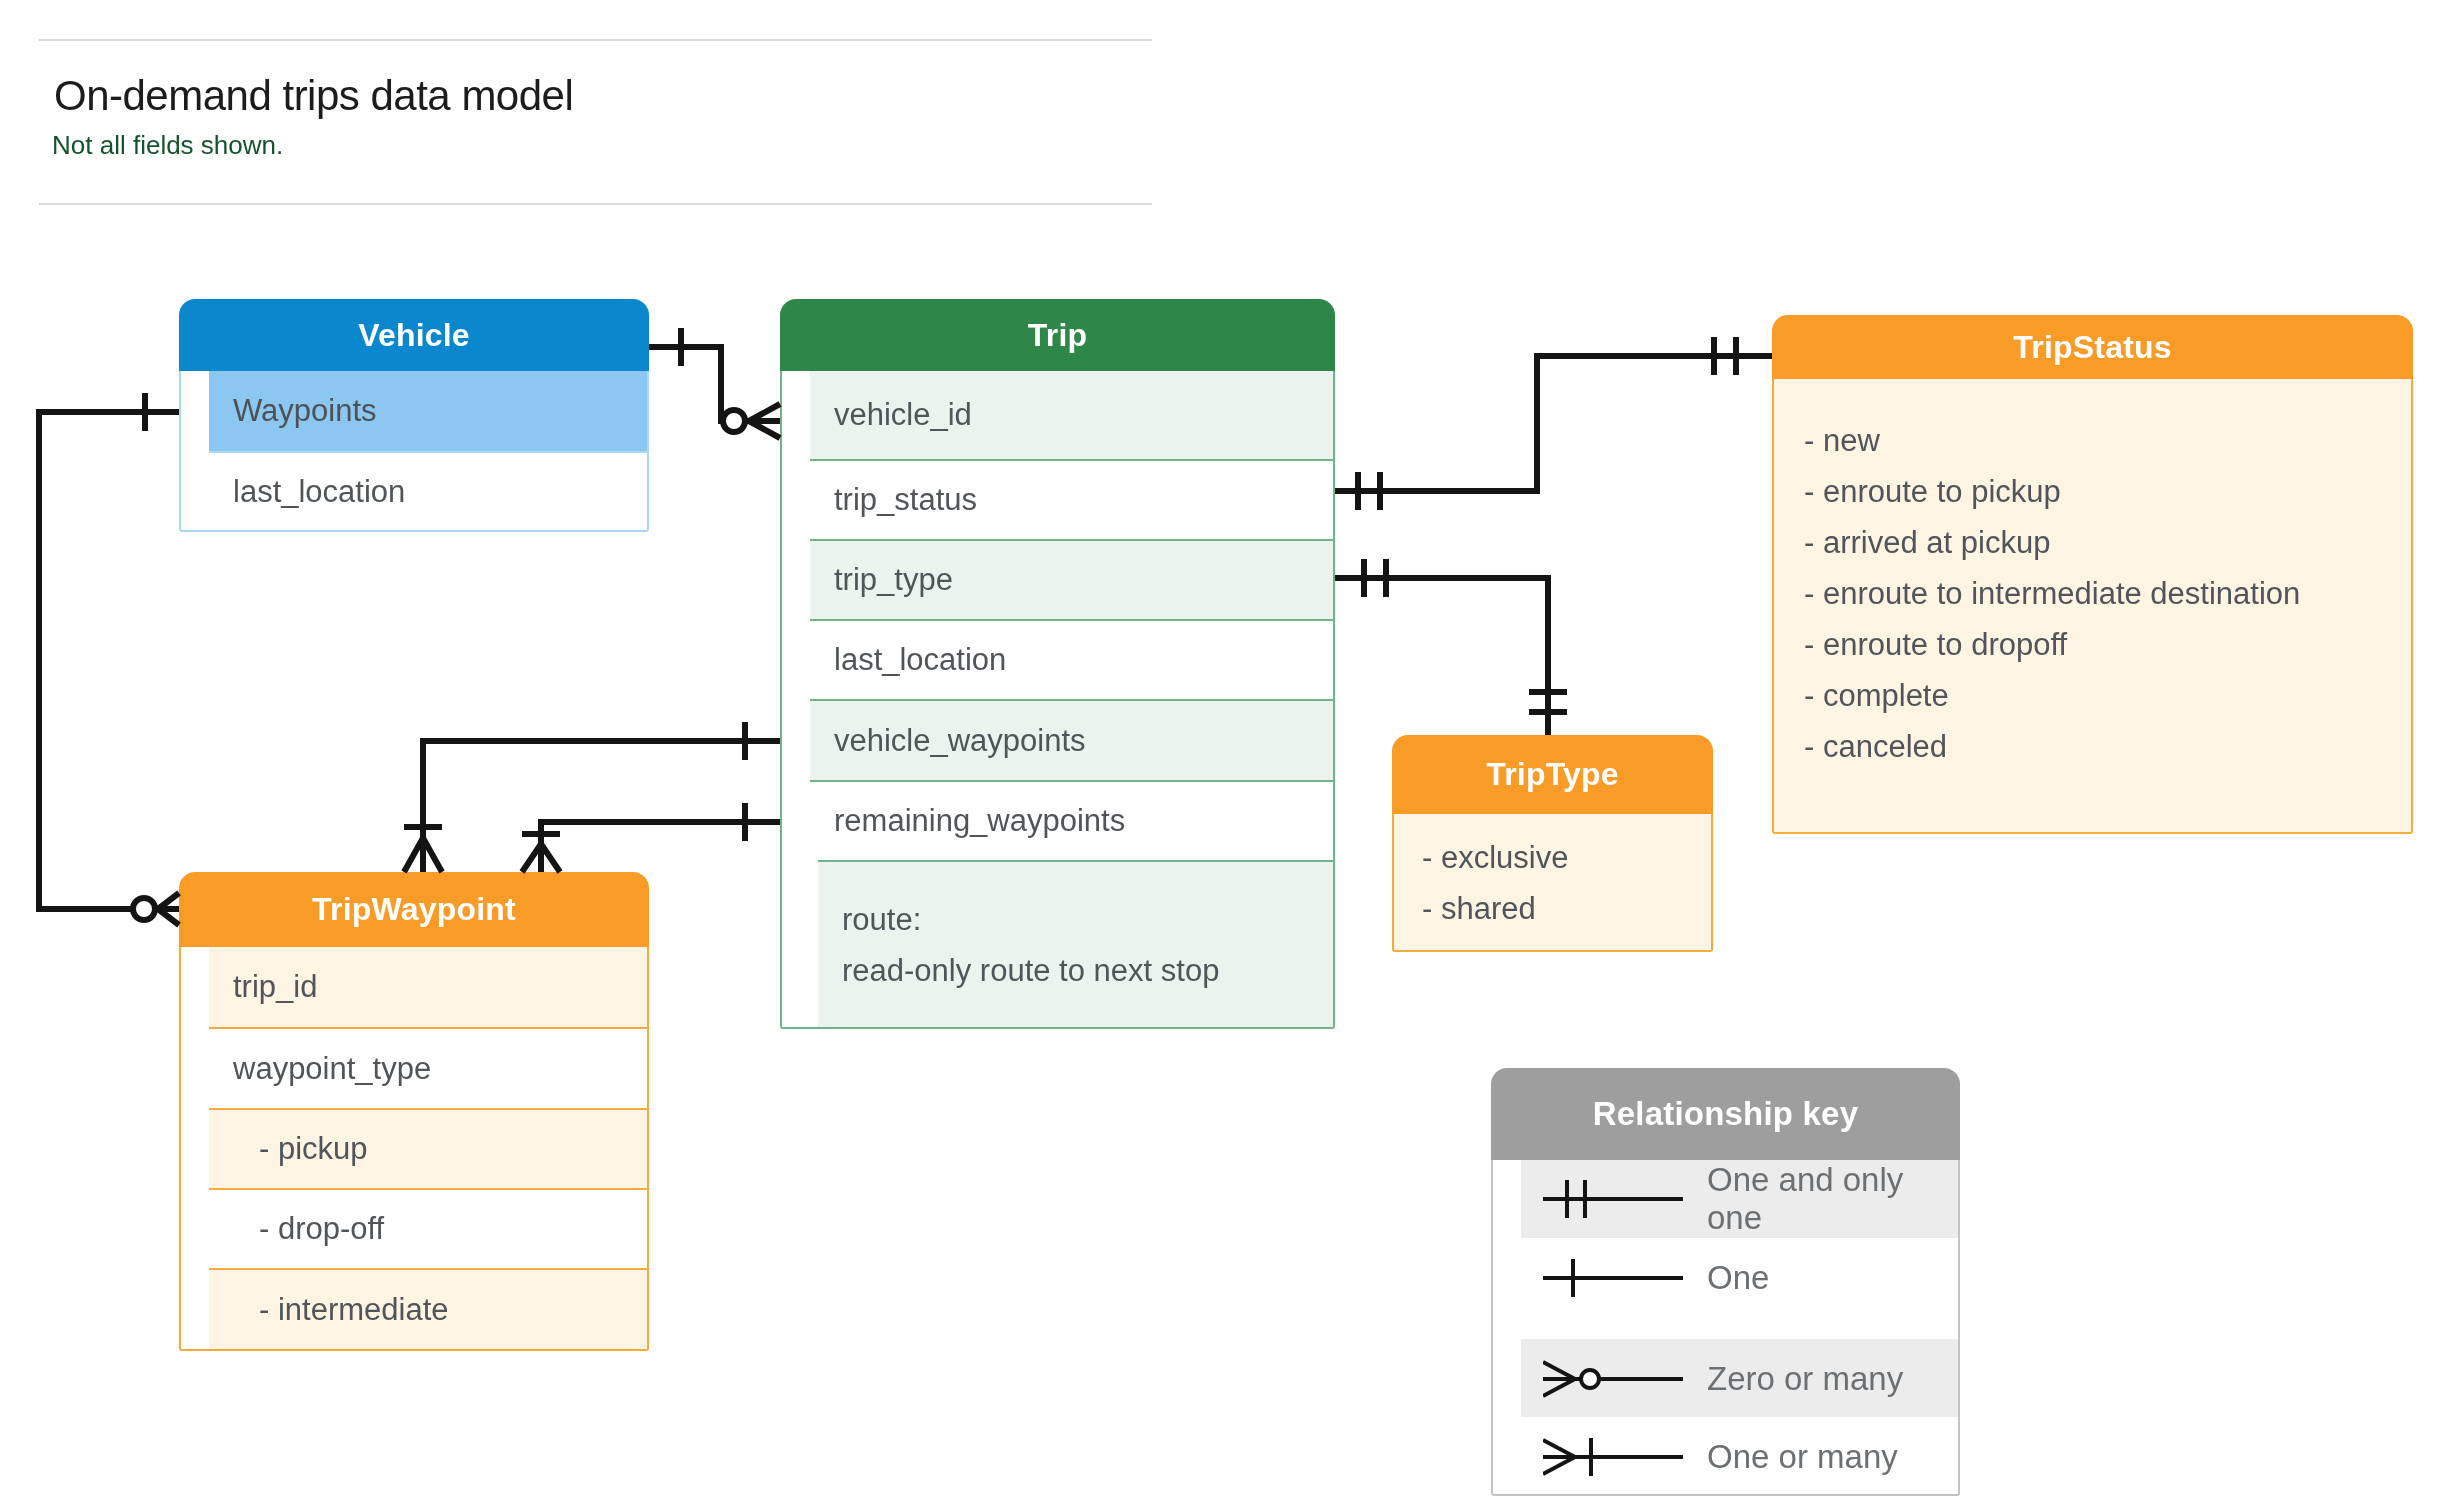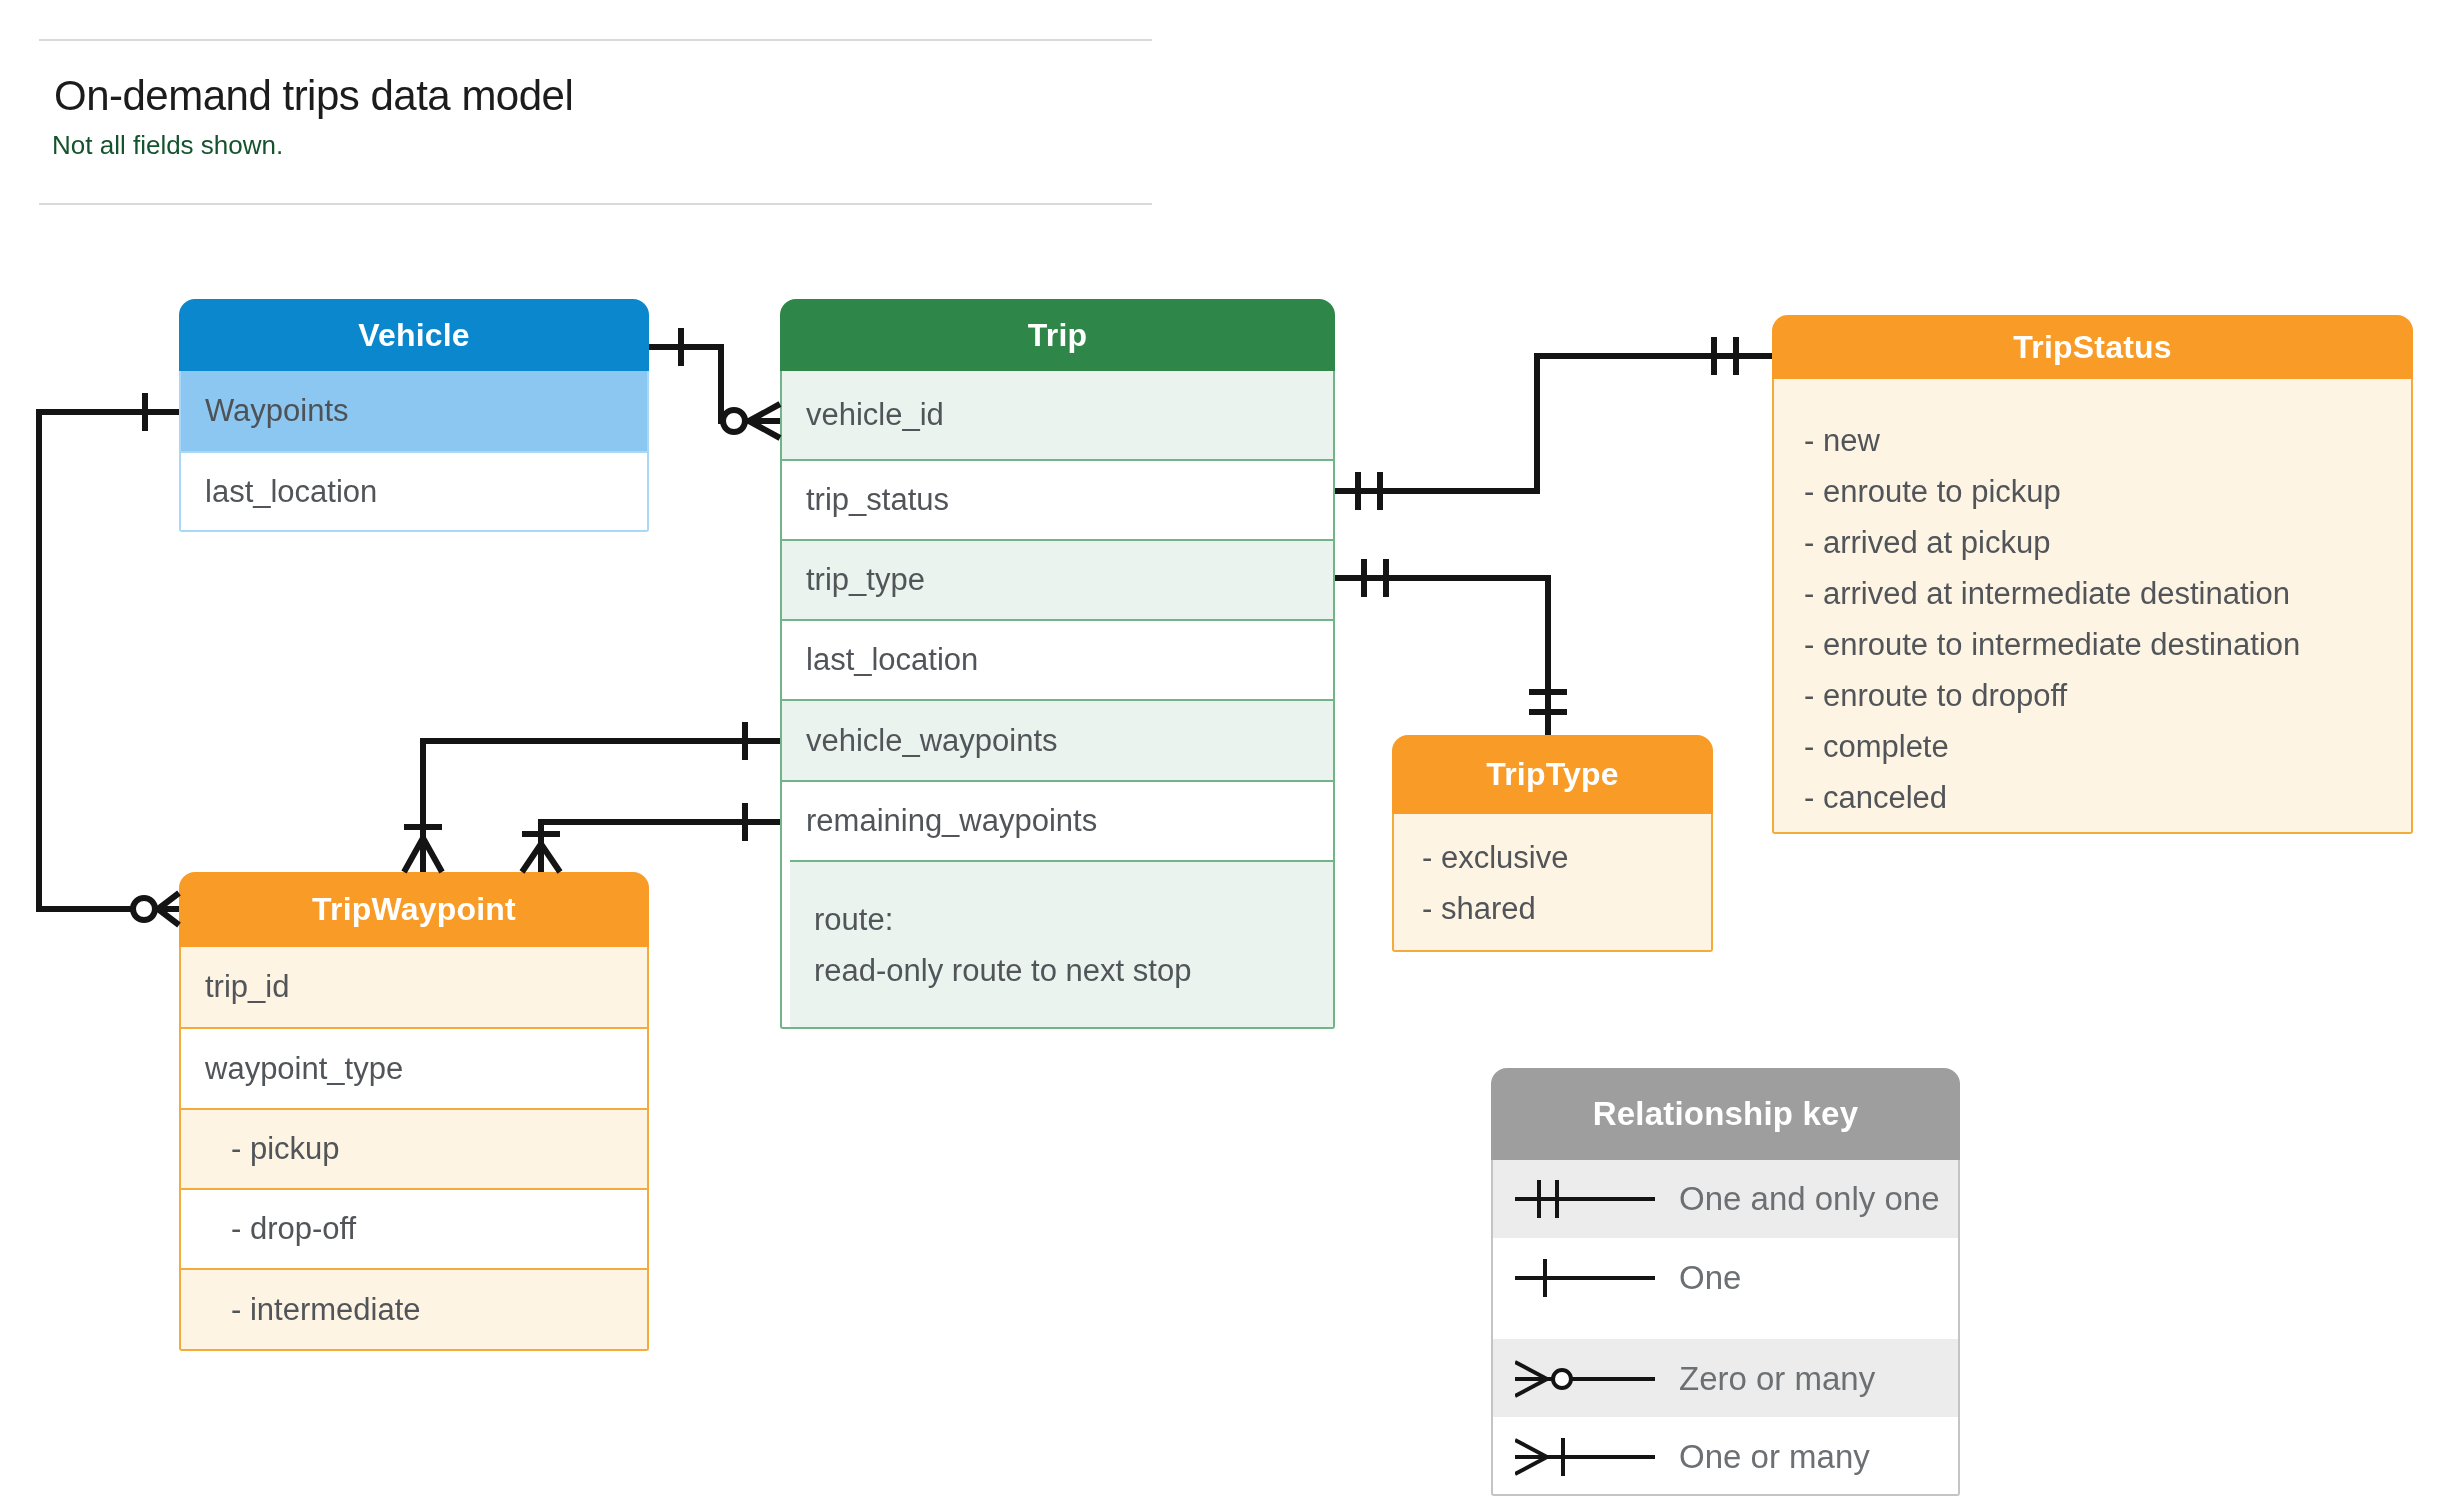--- a/index.html
+++ b/index.html
@@ -9,21 +9,21 @@
   }
   .hr{position:absolute;height:2px;background:#d9d9d9;}
   .page-title{position:absolute;left:54px;top:72px;font-size:42px;font-weight:400;color:#1c1c1c;letter-spacing:-0.5px;}
   .page-subtitle{position:absolute;left:52px;top:130px;font-size:26px;color:#14532d;}
 
   .entity{position:absolute;}
   .e-header{
     display:flex;align-items:center;justify-content:center;
     border-radius:16px 16px 0 0;color:#ffffff;font-weight:700;font-size:32px;letter-spacing:0.2px;
   }
-  .e-body{box-sizing:border-box;border-style:solid;border-width:0 2px 2px 2px;border-radius:0 0 3px 3px;background:#fff;}
+  .e-body{box-sizing:border-box;border-style:solid;border-width:0 2px 2px 2px;border-radius:0 0 3px 3px;background:#fff;padding-left:28px;}
   .e-row{box-sizing:border-box;display:flex;align-items:center;padding-left:24px;font-size:31px;color:#515559;border-top:2px solid transparent;}
   .e-row:first-child{border-top:none;}
   .e-row.indent{padding-left:50px;}
   .e-row.multiline{flex-direction:column;align-items:flex-start;justify-content:center;line-height:51px;margin-left:8px;}
 
   
   .hdr-blue{background:#0b87ce;}
   .body-blue{border-color:#a9d7f6;}
   .body-blue .e-row{border-top-color:#a9d7f6;}
   .bg-lightblue{background:#8bc7f0;color:#4e5256;}
@@ -105,21 +105,20 @@
   </div>
 
   <div class="entity" style="left:1772px;top:315px;width:641px;">
     <div class="e-header hdr-orange" style="height:64px;">
       <span>TripStatus</span>
     </div>
     <div class="e-body body-orange bg-cream list-body" style="height:455px;padding:36px 0 0 30px;">
       <div>- new</div>
       <div>- enroute to pickup</div>
       <div>- arrived at pickup</div>
-      <div>- arrived at intermediate destination</div>
       <div>- enroute to intermediate destination</div>
       <div>- enroute to dropoff</div>
       <div>- complete</div>
       <div>- canceled</div>
     </div>
   </div>
 
   <div class="entity" style="left:1392px;top:735px;width:321px;">
     <div class="e-header hdr-orange" style="height:79px;">
       <span>TripType</span>

